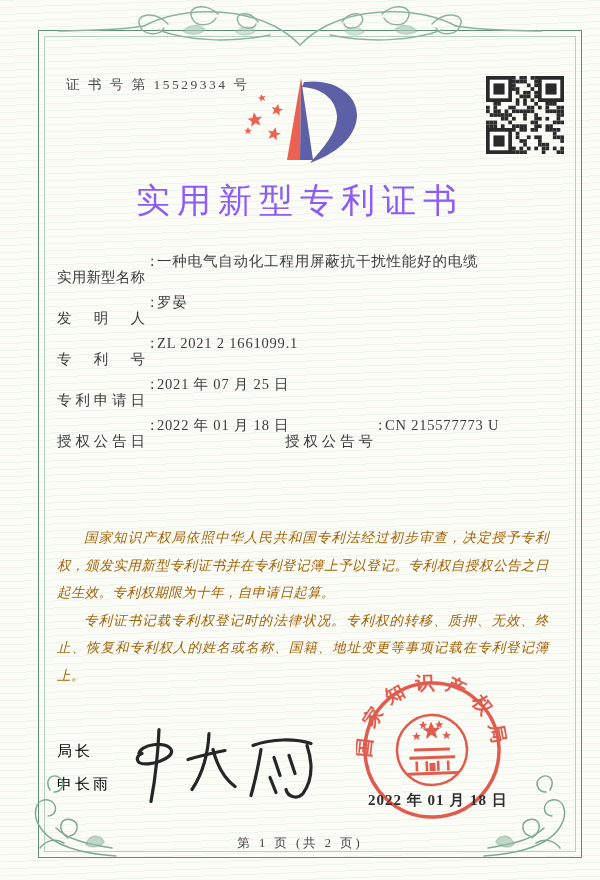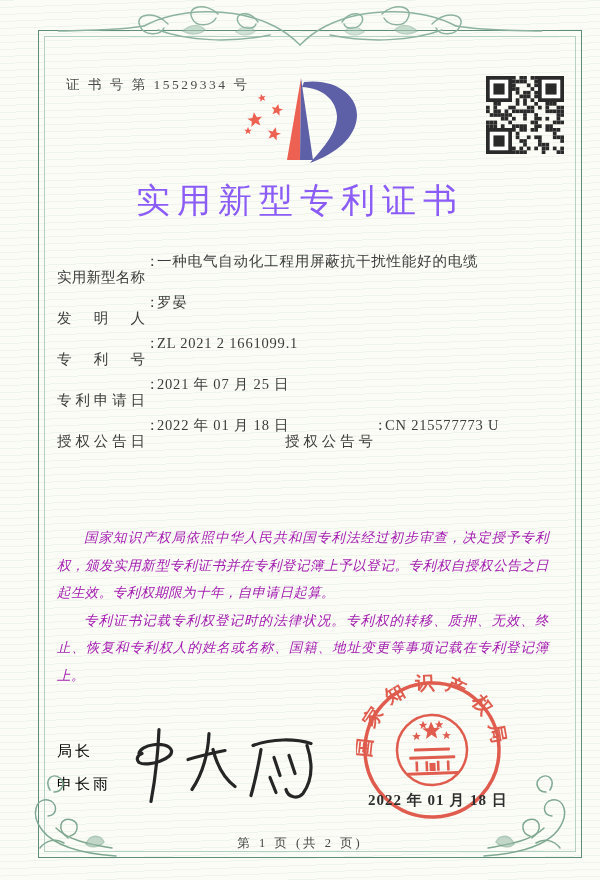--- a/index.html
+++ b/index.html
@@ -26,21 +26,21 @@
   .logo{left:238px; top:74px; width:128px; height:90px;}
   .title{left:0; top:178px; width:100%; text-align:center;
     font-size:34px; letter-spacing:7px; color:#8b5cf6; font-weight:500;}
   .fields{left:57px; top:252px; width:492px; font-size:14.5px;}
   .row{position:relative; height:22px; margin-bottom:19px; white-space:nowrap;}
   .lab{display:inline-block; width:88px; text-align:justify; text-align-last:justify; vertical-align:top;margin-top:16px;}
   .colon{display:inline-block; width:12px;}
   .val{letter-spacing:0.8px;}
   .field2{position:absolute; left:228px; top:0;}
   .paras{left:57px; top:524px; width:492px; font-size:13.5px; line-height:27.5px;
-    text-align:justify; font-style:italic; color:#a21caf; letter-spacing:0.4px;}
+    text-align:justify; font-style:italic; color:#a16207; letter-spacing:0.4px;}
   .paras p{margin:0; text-indent:2em;}
   .commissioner{left:57px; font-size:15px; letter-spacing:3px; color:#000000;}
   .sig{left:125px; top:718px; width:200px; height:95px;}
   .seal{left:356px; top:674px; width:152px; height:152px; opacity:0.88; transform:rotate(-2deg);}
   .seal-date{left:368px; top:791px; font-size:15px; letter-spacing:1px; color:#2e2e2e; font-weight:bold;}
   .footer{left:0; top:835px; width:100%; text-align:center; font-size:12.5px; letter-spacing:3px; color:#444;}
   .garland{left:58px; top:0px; width:484px; height:66px;}
   .corner{width:105px; height:100px;}
   .corner-bl{left:16px; top:760px;}
   .corner-br{left:479px; top:760px; transform:scale(-1,1);}

